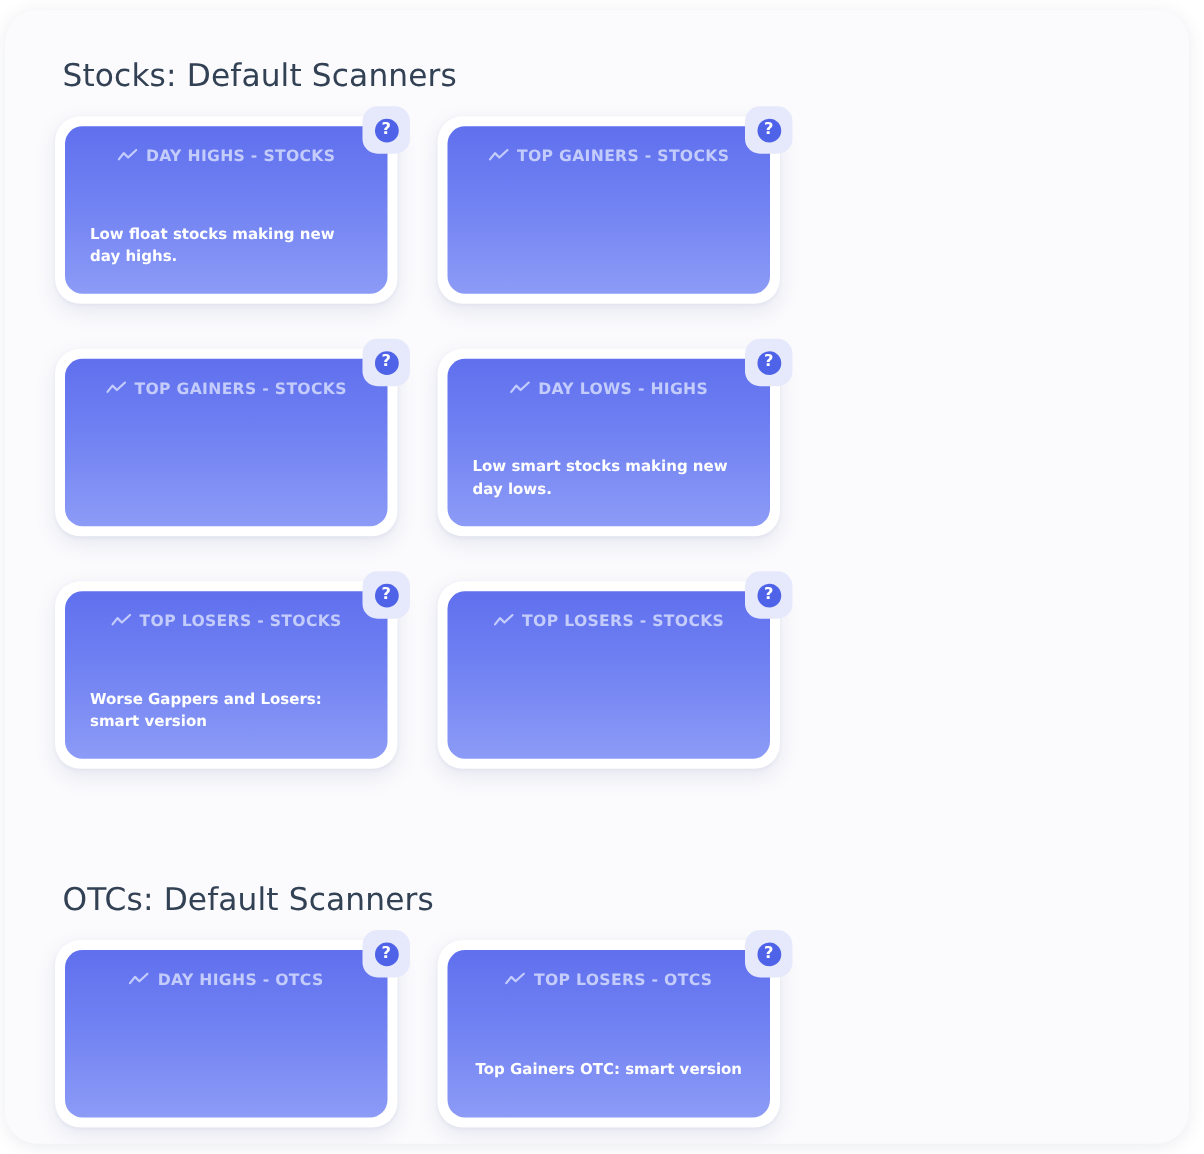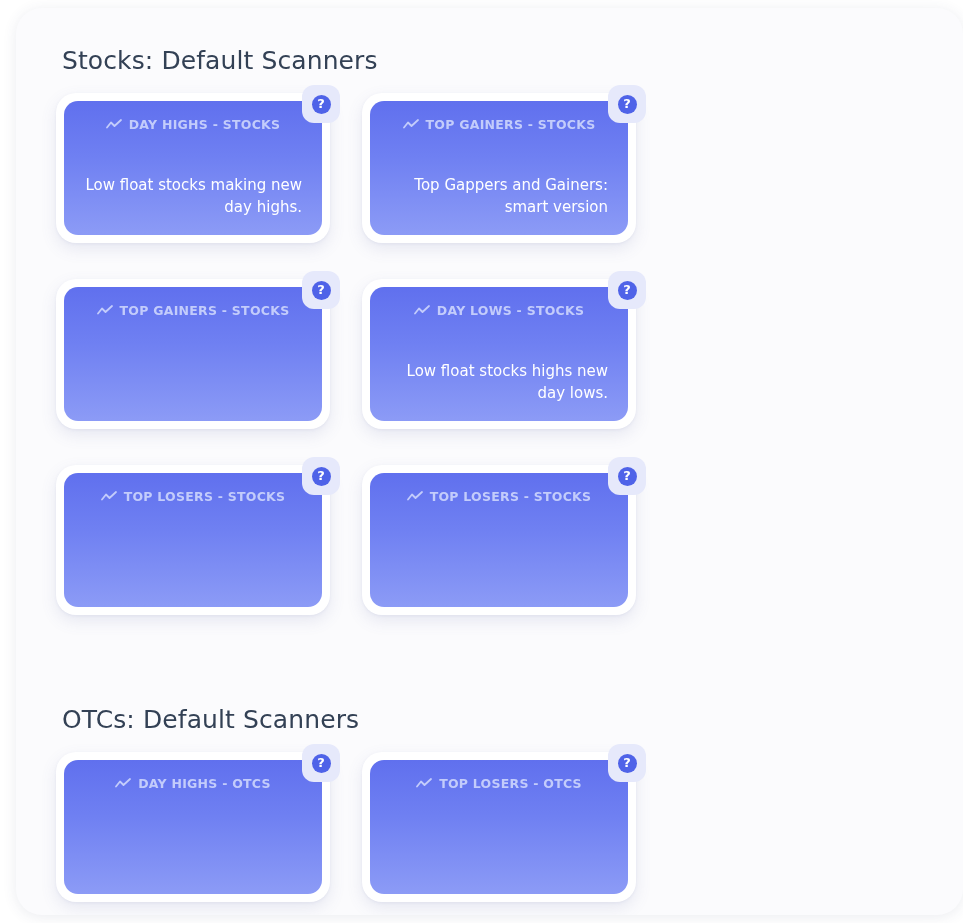--- a/index.html
+++ b/index.html
@@ -15,21 +15,21 @@
   #page {
     position: relative;
     width: 963px;
     height: 923px;
     background: #ffffff;
   }
 
   
   #panel {
     position: absolute;
-    left: 16px;
+    left: 4px;
     top: 8px;
     width: 947px;
     height: 907px;
     background: #fbfbfd;
     border-radius: 26px;
     box-shadow: 0 2px 14px rgba(60, 70, 110, 0.10);
     overflow: hidden;
     padding: 32px 40px 0 40px;
   }
 
@@ -103,24 +103,24 @@
     letter-spacing: 0.25px;
     color: #c3ccfb;
     white-space: nowrap;
   }
 
   .card-desc {
     flex: 1;
     display: flex;
     align-items: center;
     justify-content: center;
-    text-align: right;
+    text-align: left;
     font-family: "DejaVu Sans", sans-serif;
-    font-size: 15px;
-    font-weight: 400;
+    font-size: 12px;
+    font-weight: 700;
     line-height: 1.42;
     color: #ffffff;
     padding: 0 6px;
   }
 
   
   .help-badge {
     position: absolute;
     top: -8px;
     right: -10px;
@@ -182,21 +182,20 @@
             <div class="card-outer">
               <div class="card">
                 <div class="card-head">
                   <span class="trend-icon">
                     <svg viewBox="0 0 16 12" width="16" height="12" aria-hidden="true">
                       <polyline points="1,8.5 5,3.5 8.5,7 15,1" fill="none" stroke="#c3ccfb" stroke-width="1.8" stroke-linecap="round" stroke-linejoin="round"></polyline>
                     </svg>
                   </span>
                   <span class="card-head-label">TOP GAINERS - STOCKS</span>
                 </div>
-                <div class="card-desc">Top Gappers and Gainers: smart version</div>
               </div>
             </div>
             <div class="help-badge">
               <span class="help-circle">?</span>
             </div>
           </div>
           <div class="card-wrap">
             <div class="card-outer">
               <div class="card">
                 <div class="card-head">
@@ -215,40 +214,41 @@
           </div>
           <div class="card-wrap">
             <div class="card-outer">
               <div class="card">
                 <div class="card-head">
                   <span class="trend-icon">
                     <svg viewBox="0 0 16 12" width="16" height="12" aria-hidden="true">
                       <polyline points="1,8.5 5,3.5 8.5,7 15,1" fill="none" stroke="#c3ccfb" stroke-width="1.8" stroke-linecap="round" stroke-linejoin="round"></polyline>
                     </svg>
                   </span>
-                  <span class="card-head-label">DAY LOWS - STOCKS</span>
-                </div>
-                <div class="card-desc">Low float stocks highs new day lows.</div>
+                  <span class="card-head-label">DAY LOWS - HIGHS</span>
+                </div>
+                <div class="card-desc">Low smart stocks making new day lows.</div>
               </div>
             </div>
             <div class="help-badge">
               <span class="help-circle">?</span>
             </div>
           </div>
           <div class="card-wrap">
             <div class="card-outer">
               <div class="card">
                 <div class="card-head">
                   <span class="trend-icon">
                     <svg viewBox="0 0 16 12" width="16" height="12" aria-hidden="true">
                       <polyline points="1,8.5 5,3.5 8.5,7 15,1" fill="none" stroke="#c3ccfb" stroke-width="1.8" stroke-linecap="round" stroke-linejoin="round"></polyline>
                     </svg>
                   </span>
                   <span class="card-head-label">TOP LOSERS - STOCKS</span>
                 </div>
+                <div class="card-desc">Worse Gappers and Losers: smart version</div>
               </div>
             </div>
             <div class="help-badge">
               <span class="help-circle">?</span>
             </div>
           </div>
           <div class="card-wrap">
             <div class="card-outer">
               <div class="card">
                 <div class="card-head">
@@ -291,20 +291,21 @@
             <div class="card-outer">
               <div class="card">
                 <div class="card-head">
                   <span class="trend-icon">
                     <svg viewBox="0 0 16 12" width="16" height="12" aria-hidden="true">
                       <polyline points="1,8.5 5,3.5 8.5,7 15,1" fill="none" stroke="#c3ccfb" stroke-width="1.8" stroke-linecap="round" stroke-linejoin="round"></polyline>
                     </svg>
                   </span>
                   <span class="card-head-label">TOP LOSERS - OTCS</span>
                 </div>
+                <div class="card-desc">Top Gainers OTC: smart version</div>
               </div>
             </div>
             <div class="help-badge">
               <span class="help-circle">?</span>
             </div>
           </div>
         </div>
       </div>
     </div>
 </div>

